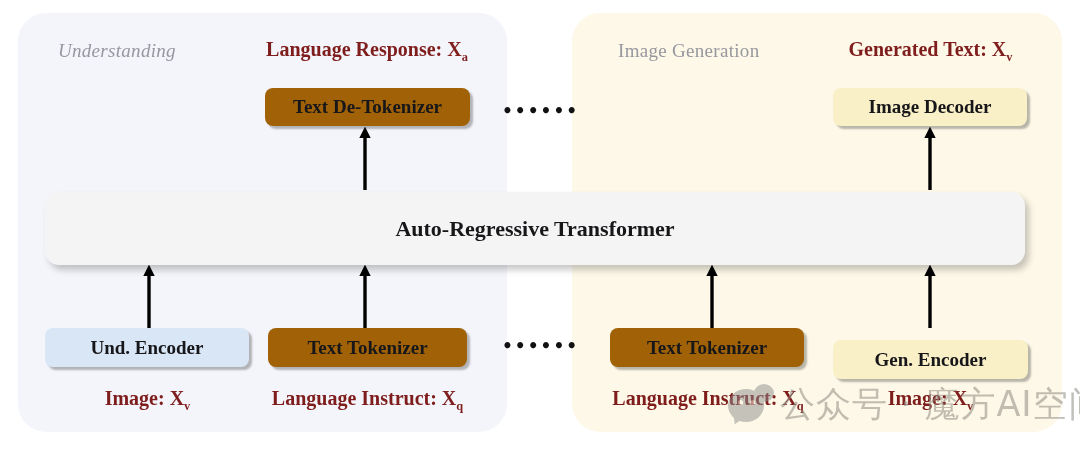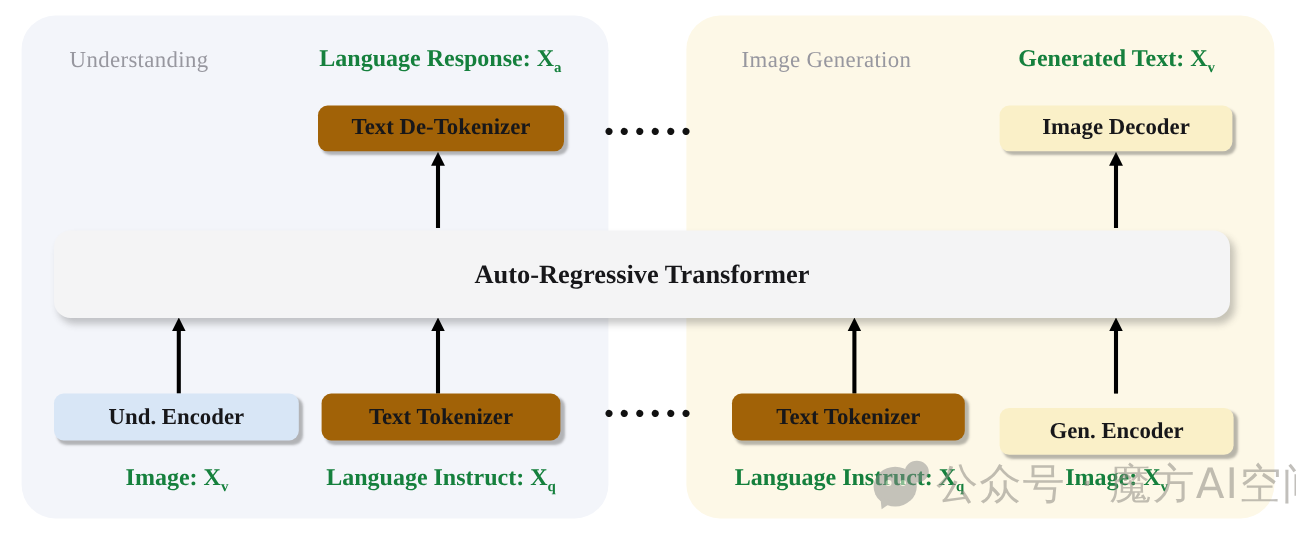--- a/index.html
+++ b/index.html
@@ -7,26 +7,26 @@
        font-family:"Liberation Serif","DejaVu Serif",serif;color:#1a1a1a;}
 
   
   .panel{position:absolute;top:13px;height:419px;border-radius:28px;}
   #left-panel{left:18px;width:489px;background:#f3f5fa;}
   #right-panel{left:572px;width:490px;background:#fdf8e7;}
 
   
   .section-label{position:absolute;top:40px;font-size:19px;font-weight:400;
     color:#97979f;letter-spacing:.3px;}
-  #understanding-label{left:58px;}
+  #understanding-label{left:58px;font-style:italic;}
   #image-generation-label{left:618px;}
 
   
   .txt-label{position:absolute;font-size:20px;font-weight:700;text-align:center;
-    color:#15803d;white-space:nowrap;}
+    color:#7f1d1d;white-space:nowrap;}
   sub{font-size:.62em;font-weight:700;}
   #language-response-label{left:242px;top:38px;width:250px;}
   #generated-image-label{left:828px;top:38px;width:205px;}
   #image-left-label{left:45px;top:387px;width:205px;}
   #instruct-left-label{left:245px;top:387px;width:245px;}
   #instruct-right-label{left:588px;top:387px;width:240px;}
   #image-right-label{left:828px;top:387px;width:205px;}
 
   
   .box{position:absolute;border-radius:8px;display:flex;align-items:center;

